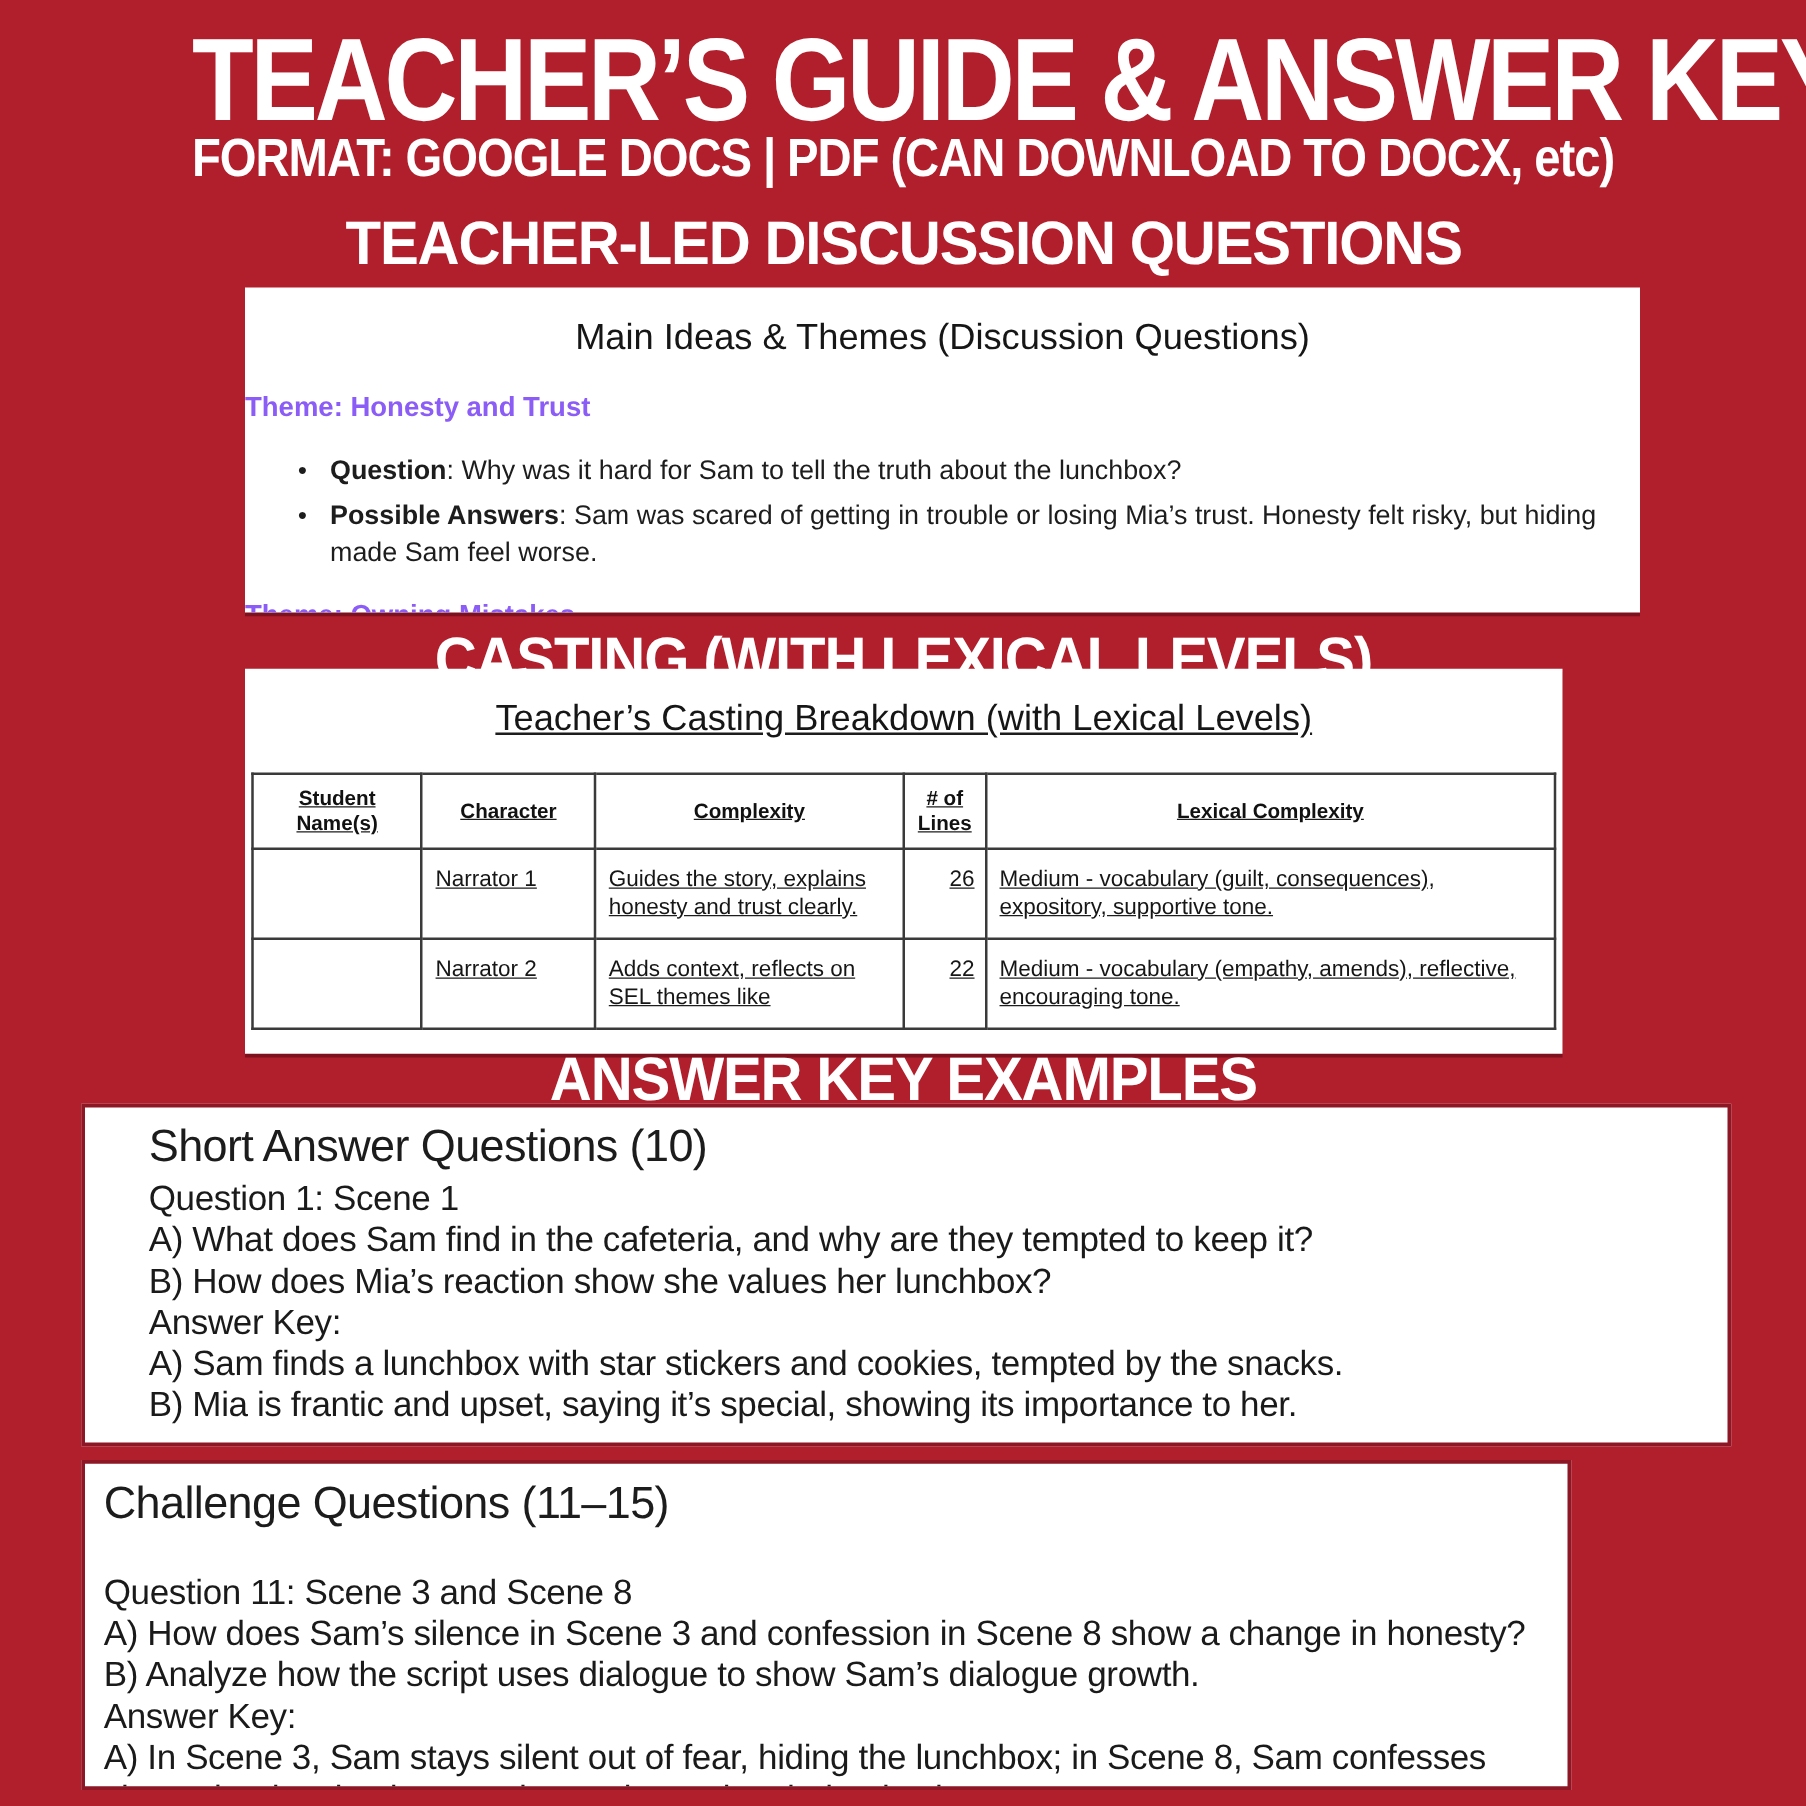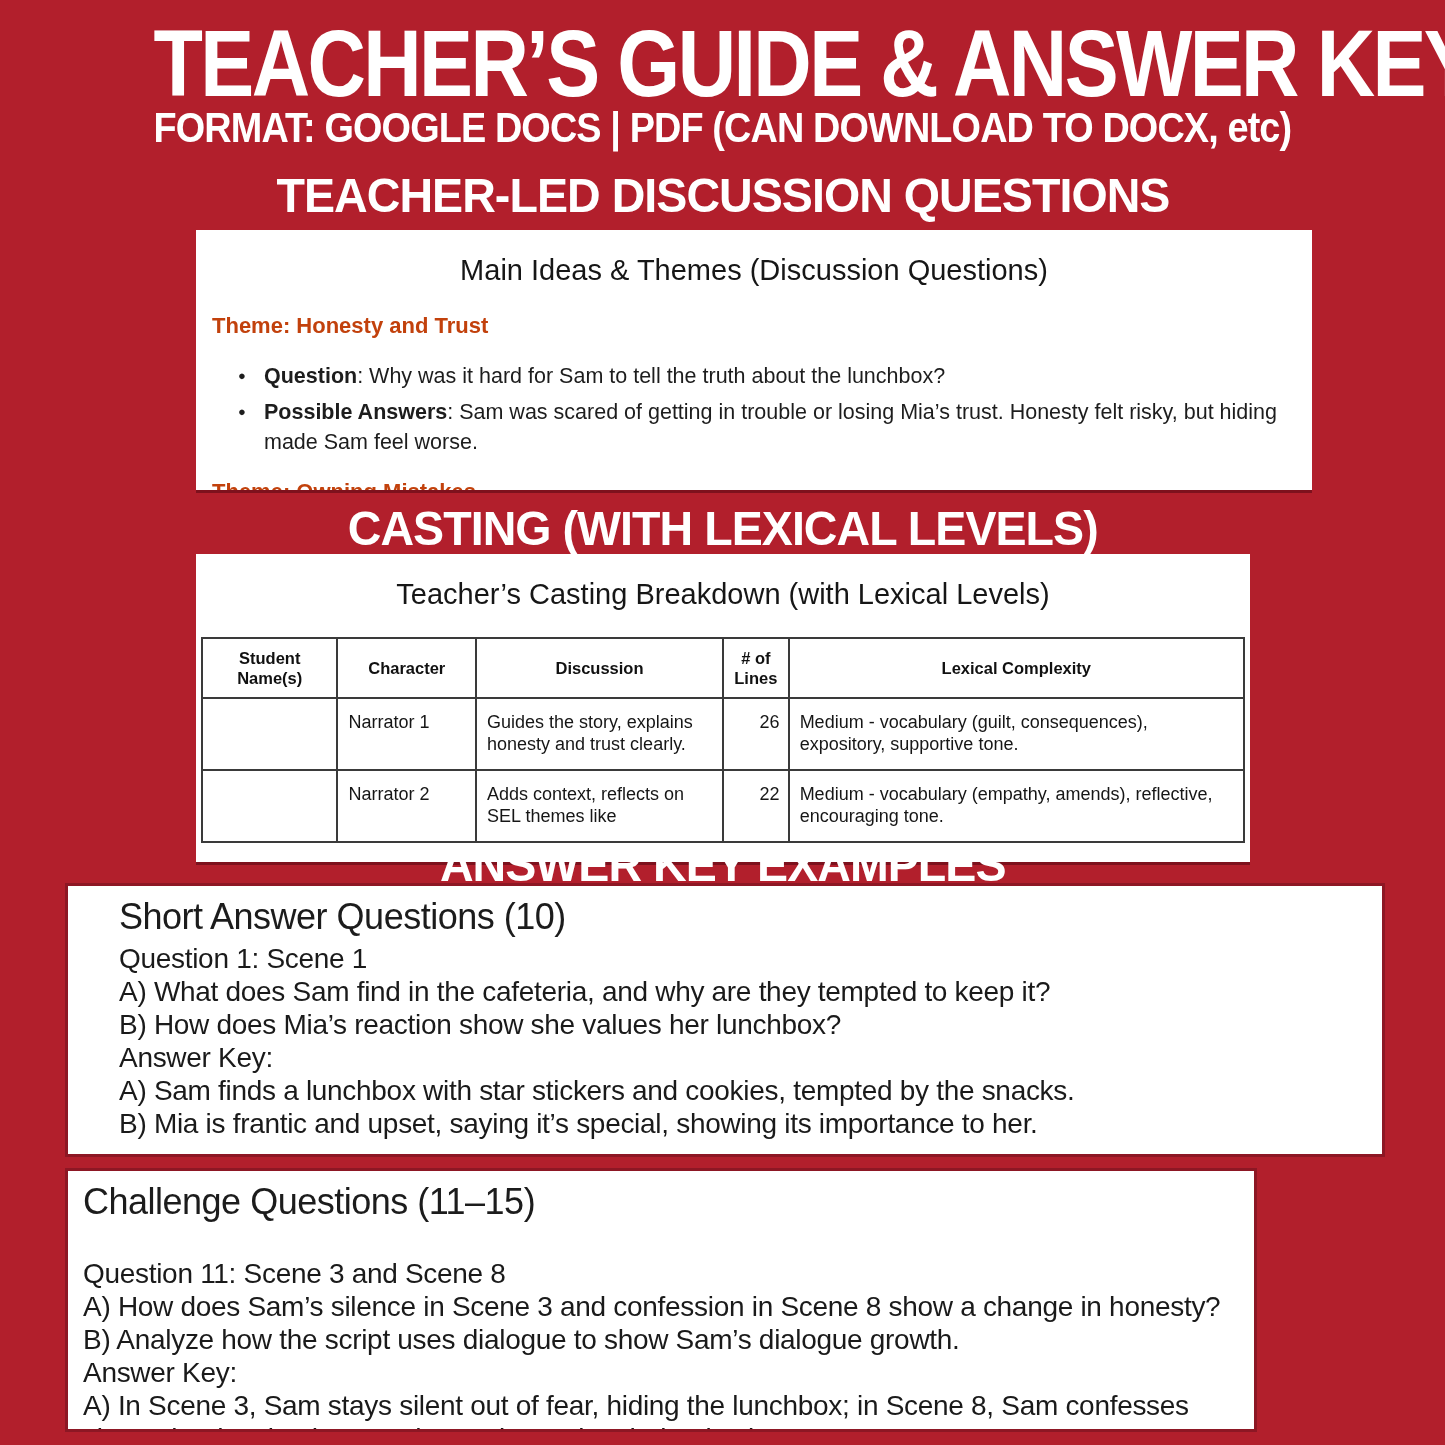--- a/index.html
+++ b/index.html
@@ -17,26 +17,26 @@
   .hero-sub { top:102px; height:50px; line-height:50px; font-size:43px; font-weight:bold; letter-spacing:-1px; }
   .hero-sub > span { display:inline-block; transform:scaleX(.88); transform-origin:center; }
   .section-header { font-size:49px; font-weight:bold; letter-spacing:-1px; height:54px; line-height:54px; }
   .section-header > span { display:inline-block; transform:scaleX(.95); transform-origin:center; }
   .sec-1 { top:168px; }
   .sec-2 { top:501px; }
   .sec-3 { top:820px;margin-top:17px; }
 
   .panel { position:absolute; background:#ffffff; overflow:hidden; }
   .panel-doc1 { left:196px; top:230px; width:1116px; height:260px; box-shadow:0 3px 0 rgba(60,0,10,.45); }
-  .panel-doc2 { left:196px; top:554px; width:1054px; height:308px; box-shadow:0 3px 0 rgba(60,0,10,.45); }
+  .panel-doc2 { left:196px; top:535px; width:1054px; height:308px; box-shadow:0 3px 0 rgba(60,0,10,.45);text-decoration:underline; }
   .panel-key1 { left:65px;  top:883px; width:1320px; height:274px; border:3px solid #8d1724;padding-left:36px; }
   .panel-key2 { left:65px;  top:1168px; width:1192px; height:264px; border:3px solid #8d1724; }
 
   .doc-title { text-align:center; font-size:29px; padding-top:24px; color:#161616; }
-  .theme-line { font-size:22px; font-weight:bold; padding-left:16px; color:#c2410c; }
+  .theme-line { font-size:22px; font-weight:bold; padding-left:0; color:#8b5cf6; }
   .theme-1 { margin-top:26px; }
   .theme-2 { margin-top:22px; }
   .bullet-list { margin-top:22px; padding-left:40px; padding-right:12px; }
   .bullet-item { display:flex; font-size:21.5px; line-height:30px; margin-bottom:6px; }
   .bullet-dot { flex:0 0 28px; font-size:13px; line-height:30px; text-align:left; padding-left:2px; }
   .bullet-body b { font-weight:bold; }
 
   .cast-table { width:calc(100% - 10px); margin:26px 5px 0 5px; border-collapse:collapse; table-layout:fixed; }
   .cast-table th, .cast-table td { border:2px solid #3a3a3a; }
   .cast-table th { font-size:16.5px; font-weight:bold; text-align:center; vertical-align:middle; height:60px; line-height:20px; padding:4px; color:#111; }
@@ -95,21 +95,21 @@
       <col class="col-student">
         <col class="col-character">
         <col class="col-description">
         <col class="col-lines">
         <col class="col-lexical">
     </colgroup>
     <thead>
       <tr>
         <th>Student Name(s)</th>
         <th>Character</th>
-        <th>Discussion</th>
+        <th>Complexity</th>
         <th># of Lines</th>
         <th>Lexical Complexity</th>
       </tr>
     </thead>
     <tbody>
       <tr class="row-tall">
         <td></td>
         <td>Narrator 1</td>
         <td>Guides the story, explains honesty and trust clearly.</td>
         <td class="cell-lines">26</td>

